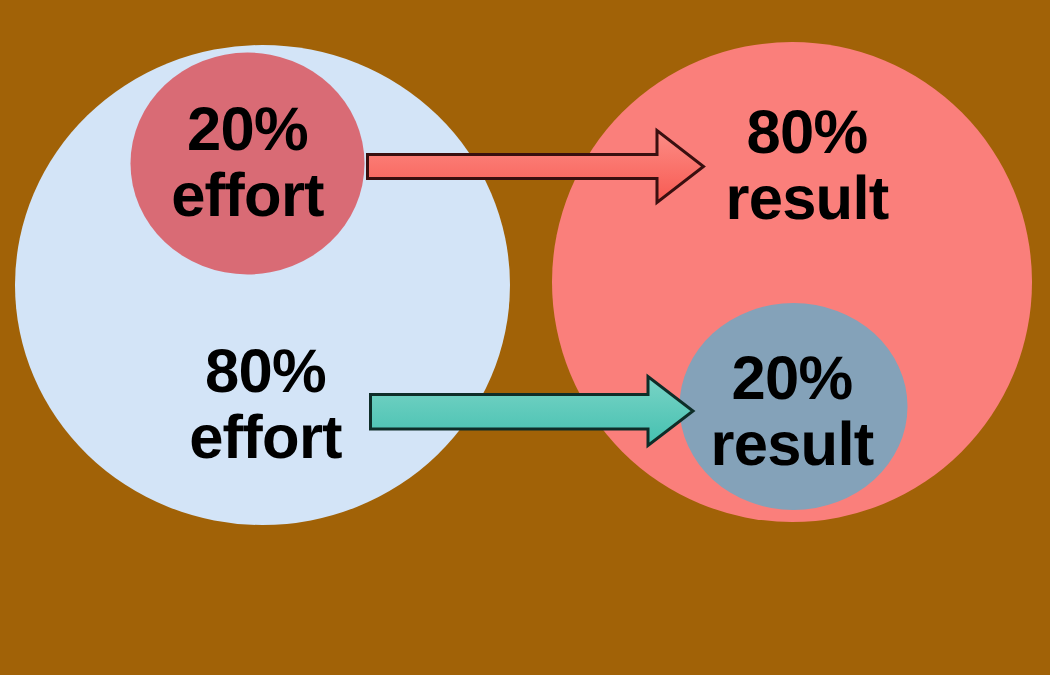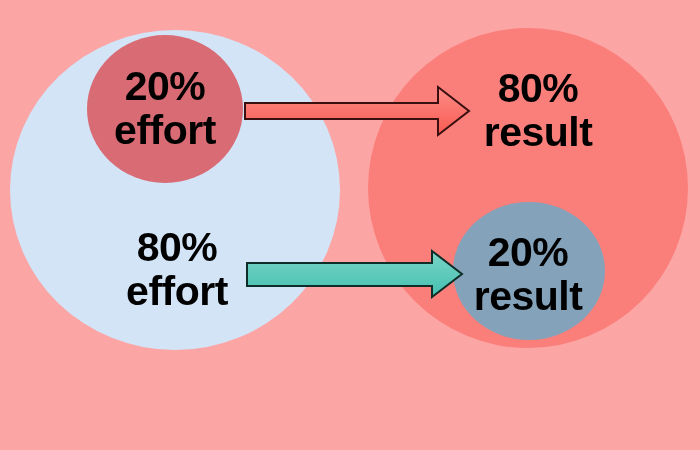--- a/index.html
+++ b/index.html
@@ -5,21 +5,21 @@
   * { margin: 0; padding: 0; box-sizing: border-box; }
   html, body {
     width: 700px; height: 450px;
     background: #ffffff;
     font-family: "Liberation Sans", sans-serif;
     overflow: hidden;
   }
   .canvas {
     position: relative;
     width: 700px; height: 450px;
-    background: #fca5a5;
+    background: #a16207;
   }
   .ellipse {
     position: absolute;
     border-radius: 50%;
   }
   #effort-circle  { left: 10px;  top: 30px;  width: 330px; height: 320px; background: #d3e4f7; }
   #result-circle  { left: 368px; top: 28px;  width: 320px; height: 320px; background: #fa7f7b; }
   #effort-small   { left: 87px;  top: 35px;  width: 156px; height: 148px; background: #d96b75; }
   #result-small   { left: 453px; top: 202px; width: 152px; height: 138px; background: #84a2b9; }
   .label {

